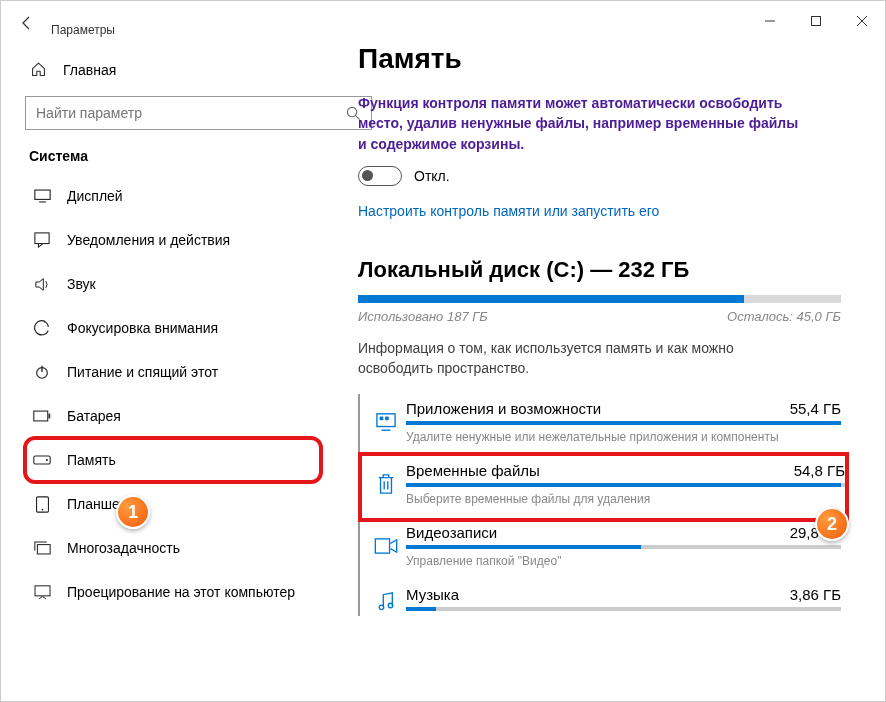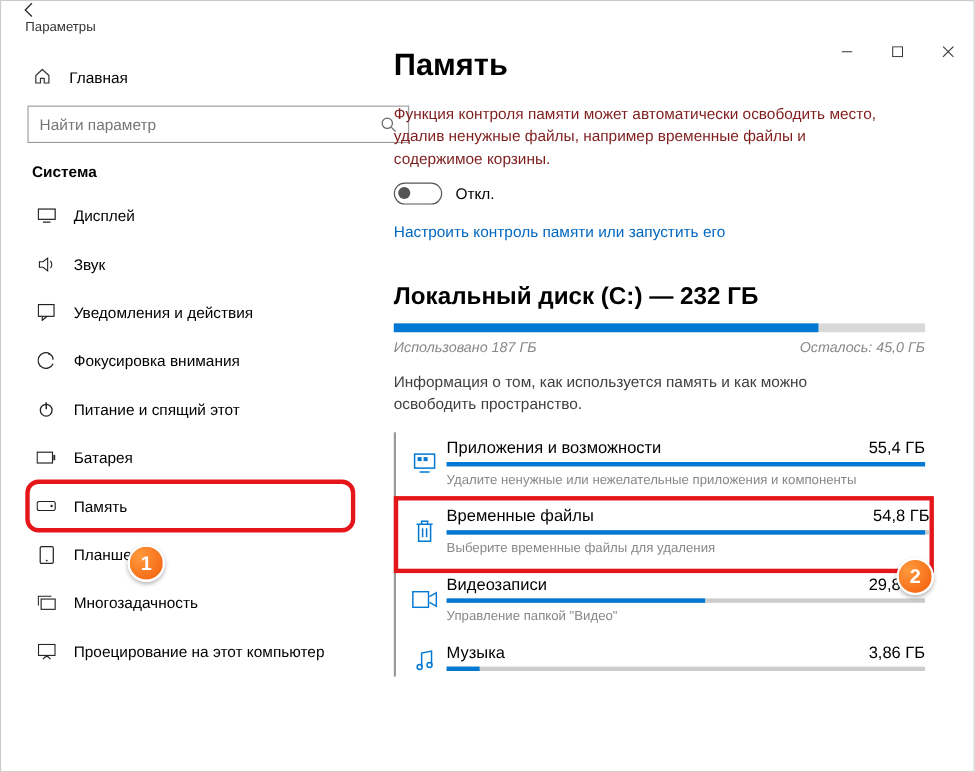--- a/index.html
+++ b/index.html
@@ -1,19 +1,19 @@
 <!DOCTYPE html>
 <html><head>
 <meta charset="utf-8">
 <style>
 * { margin: 0; padding: 0; box-sizing: border-box; font-family: "Segoe UI", Arial, sans-serif; }
 body { background: #fff; width: 886px; height: 702px; overflow: hidden; position: relative; border: 1px solid #ccc; }
 
 
-.titlebar { display: flex; align-items: flex-start; height: 36px; padding: 0 0 0 12px; flex-direction: column; }
+.titlebar { display: flex; align-items: flex-end; height: 36px; padding: 0 0 0 12px; }
 .back-btn { width: 28px; height: 28px; display: flex; align-items: center; justify-content: center; color: #555; font-size: 16px; cursor: pointer; }
 .title-text { margin-left: 10px; font-size: 12px; color: #333; }
 .win-controls { margin-left: auto; display: flex; }
 .win-btn { width: 46px; height: 32px; display: flex; align-items: center; justify-content: center; color: #444; cursor: pointer; }
 .win-btn svg { width: 10px; height: 10px; }
 
 
 .container { display: flex; height: calc(702px - 36px); }
 .sidebar { width: 335px; padding: 18px 0 0 24px; flex-shrink: 0; }
 .main { flex: 1; padding: 6px 44px 0 22px; overflow: hidden; }
@@ -30,21 +30,21 @@
 .nav-item { display: flex; align-items: center; gap: 16px; height: 44px; padding-left: 8px; cursor: pointer; width: 296px; border-radius: 2px; }
 .nav-item .ico { width: 18px; display: flex; justify-content: center; color: #222; }
 .nav-item .label { font-size: 14px; }
 .nav-item.highlighted { outline: 4px solid #e4161a; outline-offset: -2px; border-radius: 10px; }
 
 
 .badge { position: absolute; width: 34px; height: 34px; border-radius: 50%; background: radial-gradient(circle at 30% 30%, #ff9a3d, #f25c0a); border: 2px solid #fff; box-shadow: 0 2px 4px rgba(0,0,0,.3); color: #fff; font-weight: 700; display: flex; align-items: center; justify-content: center; font-size: 18px; z-index: 50; }
 
 
 .page-title { font-size: 28px; font-weight: 600; margin-bottom: 18px; }
-.desc { font-size: 14px; color: #7f1d1d; line-height: 1.45; margin-bottom: 12px; max-width: 450px; }
+.desc { font-size: 14px; color: #4c1d95; line-height: 1.45; margin-bottom: 12px; max-width: 450px; font-weight: bold; }
 .toggle-row { display: flex; align-items: center; gap: 12px; margin-bottom: 16px; }
 .toggle { width: 44px; height: 20px; border: 1.5px solid #555; border-radius: 12px; position: relative; cursor: pointer; }
 .toggle::after { content: ""; position: absolute; left: 3px; top: 3px; width: 11px; height: 11px; background: #555; border-radius: 50%; }
 .toggle-label { font-size: 14px; }
 .link { color: #0067c0; font-size: 14px; cursor: pointer; display: inline-block; margin-bottom: 38px; }
 
 .subheading { font-size: 22px; font-weight: 600; margin-bottom: 12px; }
 .usage-bar { width: 100%; height: 8px; background: #d9d9d9; margin-bottom: 6px; position: relative; }
 .usage-bar .fill { position: absolute; left: 0; top: 0; bottom: 0; background: #0078d4; }
 .usage-meta { display: flex; justify-content: space-between; font-size: 13px; color: #888; margin-bottom: 14px; font-style: italic; }
@@ -123,35 +123,35 @@
       <span class="ico">
           <svg width="17" height="14" viewBox="0 0 20 16">
             <rect x="1" y="1" width="18" height="11" stroke="#222" stroke-width="1.3" fill="none"></rect>
             <line x1="6" y1="15" x2="14" y2="15" stroke="#222" stroke-width="1.3"></line>
           </svg>
         </span>
       <span class="label">Дисплей</span>
     </div>
     <div class="nav-item">
       <span class="ico">
+          <svg width="16" height="16" viewBox="0 0 18 18">
+            <rect x="1" y="1" width="16" height="12" stroke="#222" stroke-width="1.2" fill="none"></rect>
+            <path d="M5 13 L5 17 L10 13" stroke="#222" stroke-width="1.2" fill="none"></path>
+          </svg>
+        </span>
+      <span class="label">Уведомления и действия</span>
+    </div>
+    <div class="nav-item">
+      <span class="ico">
           <svg width="17" height="15" viewBox="0 0 20 18">
             <path d="M2 6 H6 L11 2 V16 L6 12 H2 Z" stroke="#222" stroke-width="1.2" fill="none"></path>
             <path d="M14 5 Q17 9 14 13" stroke="#222" stroke-width="1.2" fill="none"></path>
           </svg>
         </span>
       <span class="label">Звук</span>
-    </div>
-    <div class="nav-item">
-      <span class="ico">
-          <svg width="16" height="16" viewBox="0 0 18 18">
-            <rect x="1" y="1" width="16" height="12" stroke="#222" stroke-width="1.2" fill="none"></rect>
-            <path d="M5 13 L5 17 L10 13" stroke="#222" stroke-width="1.2" fill="none"></path>
-          </svg>
-        </span>
-      <span class="label">Уведомления и действия</span>
     </div>
     <div class="nav-item">
       <span class="ico">
           <svg width="16" height="16" viewBox="0 0 18 18">
             <path d="M13 2 A8 8 0 1 0 16 12" stroke="#222" stroke-width="1.3" fill="none"></path>
             <path d="M11 2 A6 6 0 0 1 16 8" stroke="#222" stroke-width="1.3" fill="none"></path>
           </svg>
         </span>
       <span class="label">Фокусировка внимания</span>
     </div>

